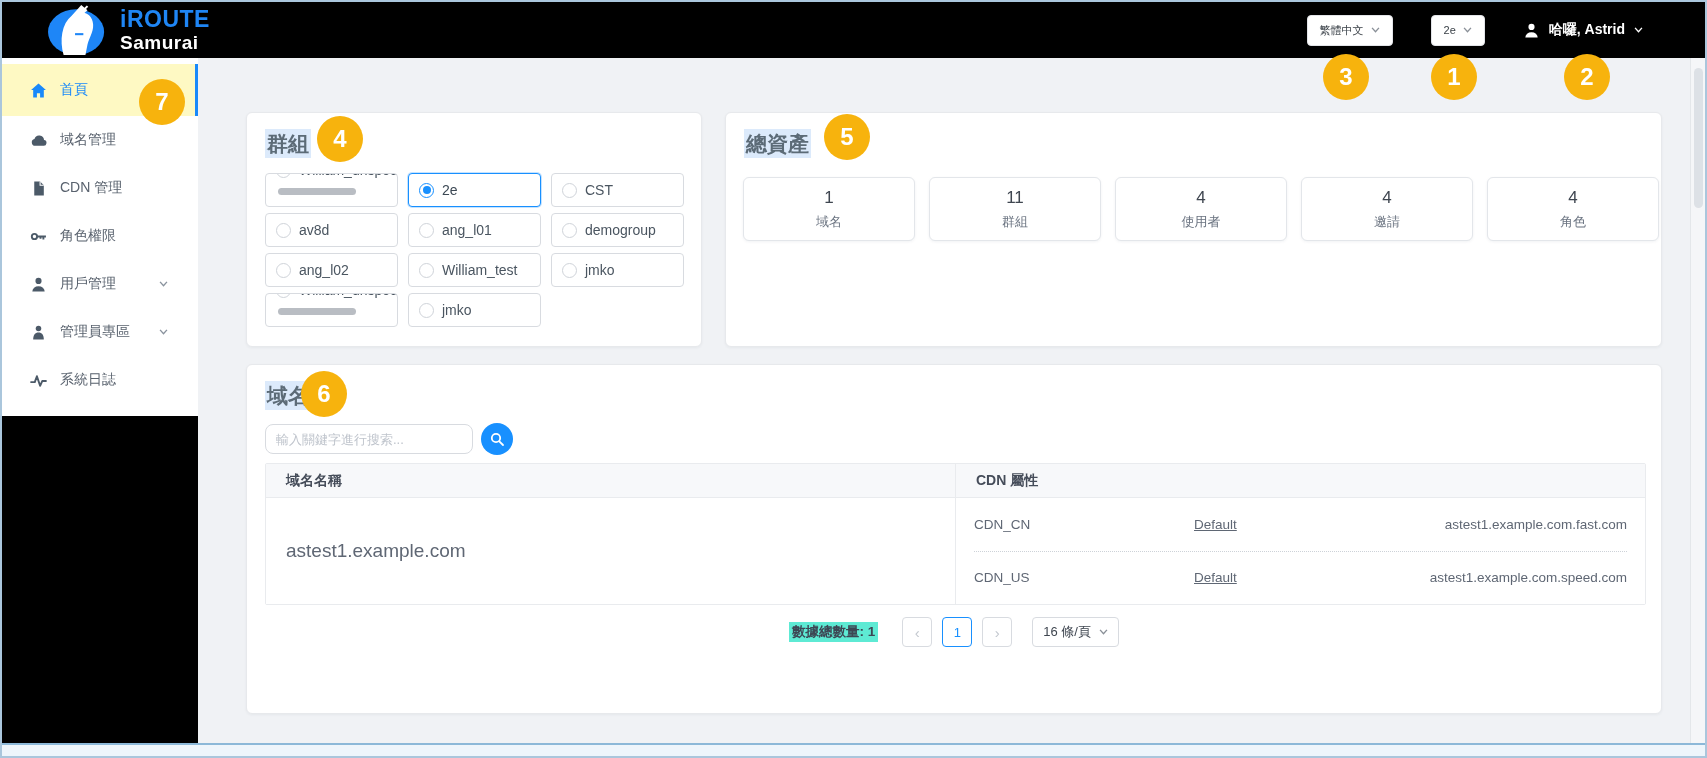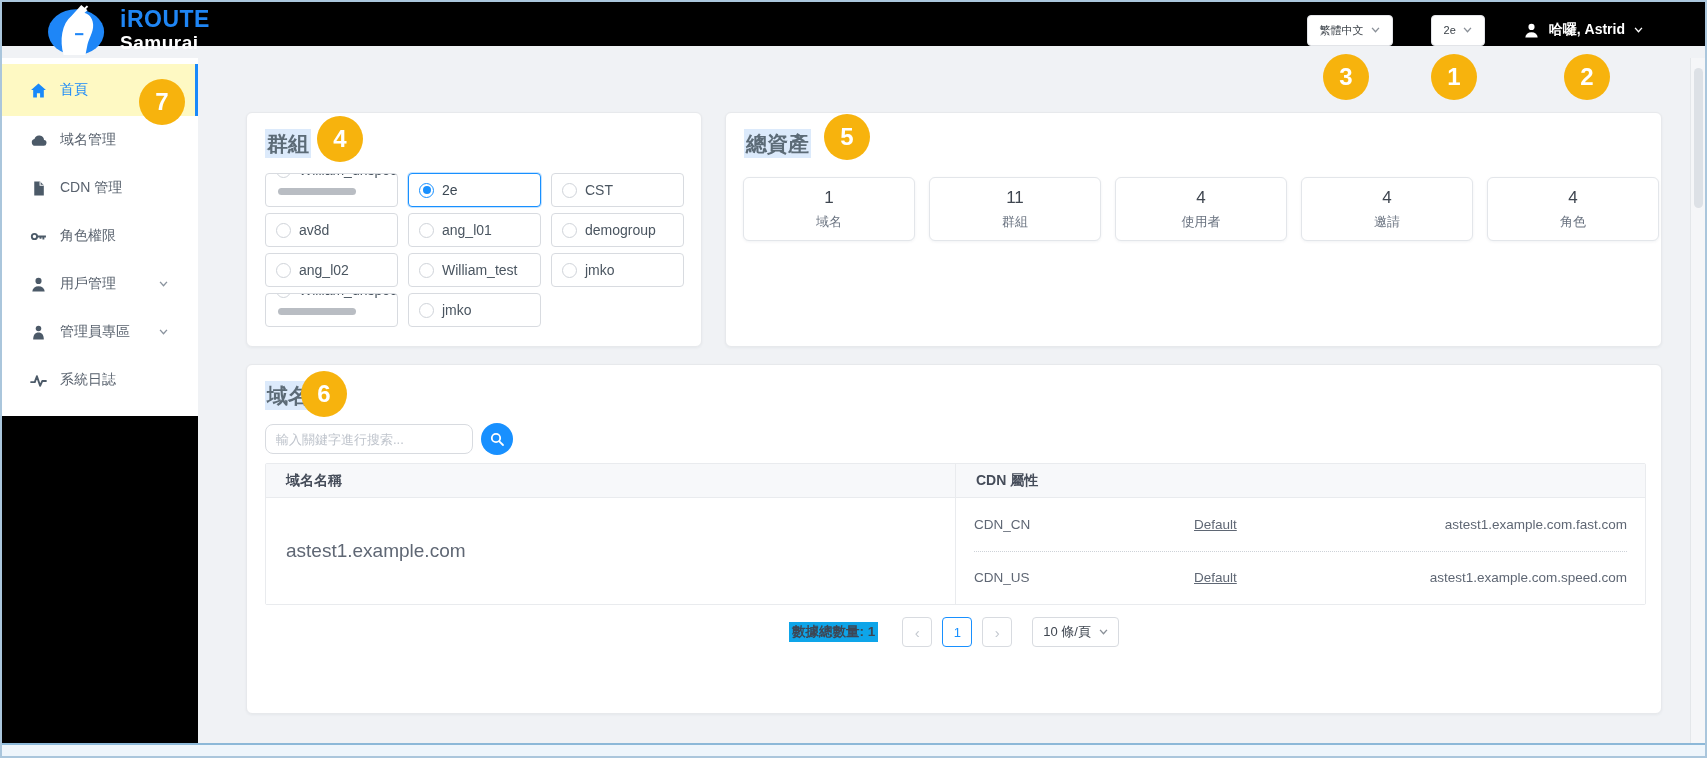--- a/index.html
+++ b/index.html
@@ -1,21 +1,21 @@
 <!DOCTYPE html>
 <html><head>
 <meta charset="utf-8">
 <style>
   * { margin:0; padding:0; box-sizing:border-box; }
   body { font-family:"Liberation Sans","DejaVu Sans",sans-serif; background:#fff; }
   .page { position:relative; width:1707px; height:758px; background:#f0f2f5;
           border:2px solid #aac6dc; overflow:hidden; }
 
   
-  .topbar { position:absolute; left:0; top:0; width:100%; height:44px; background:#000; z-index:5; }
+  .topbar { position:absolute; left:0; top:0; width:100%; height:56px; background:#000; z-index:5; }
   .brand { position:absolute; left:30px; top:0; height:56px; display:flex; align-items:center; cursor:pointer; }
   .brand svg { width:84px; height:54px; }
   .brand-text { margin-left:4px; line-height:1; }
   .brand-l1 { color:#1f86f5; font-weight:bold; font-size:23px; letter-spacing:.5px; }
   .brand-l2 { color:#fff; font-weight:bold; font-size:19px; letter-spacing:.5px; margin-top:2px; }
   .top-right { position:absolute; right:62px; top:0; height:56px; display:flex; align-items:center; gap:38px; }
   .top-btn { height:31px; background:#fff; border:1px solid #e2e4e8; border-radius:4px;
              display:flex; align-items:center; gap:7px; padding:0 12px; font-size:11px; color:#3a4148; cursor:pointer; }
   .chev { display:inline-block; width:9px; height:6px; }
   .chev svg { display:block; width:9px; height:6px; }
@@ -88,21 +88,21 @@
   .td-cdn { flex:1; display:flex; flex-direction:column; }
   .cdn-row { flex:1; display:flex; align-items:center; padding:0 18px; font-size:13.5px; color:#5f6774; }
   .cdn-name { flex:0 0 220px; }
   .cdn-profile { flex:0 0 200px;text-decoration:underline; }
   .cdn-cname { flex:1; text-align:right; }
   .cdn-sep { border-top:1px dotted #cdd2d8; margin:0 18px; }
 
   
   .pager { position:absolute; left:0; top:252px; width:100%; display:flex; align-items:center;
            justify-content:center; gap:10px; }
-  .pg-total { font-size:13.5px; font-weight:bold; color:#3d4654; background:#0ea5e9; padding:1px 3px; margin-right:14px; }
+  .pg-total { font-size:13.5px; font-weight:bold; color:#3d4654; background:#5eead4; padding:1px 3px; margin-right:14px; }
   .pg-btn { width:30px; height:30px; background:#fff; border:1px solid #d8dbe0; border-radius:4px;
             display:flex; align-items:center; justify-content:center; font-size:15px; color:#c3c8cf; cursor:pointer; }
   .pg-btn.current { border-color:#1890ff; color:#1890ff; font-size:13px; }
   .pg-size { height:30px; background:#fff; border:1px solid #d8dbe0; border-radius:4px; margin-left:10px;
              display:flex; align-items:center; gap:8px; padding:0 10px; font-size:13px; color:#3f4650; cursor:pointer; }
 
   
   .scrollbar { position:absolute; right:0; top:56px; bottom:13px; width:15px; background:#f5f6f8;
                border-left:1px solid #e4e7ea; z-index:3; }
   .sb-thumb { position:absolute; left:3px; top:10px; width:9px; height:140px; background:#dde1e6; border-radius:5px; }
@@ -398,21 +398,21 @@
         </div>
       </div>
     </div>
 
     <div class="pager">
       <span class="pg-total">數據總數量: 1</span>
       <div class="pg-btn">‹</div>
       <div class="pg-btn current">1</div>
       <div class="pg-btn">›</div>
       <div class="pg-size">
-        <span>10 條/頁</span>
+        <span>16 條/頁</span>
         <span class="chev">
           <svg viewBox="0 0 10 7">
               <polyline points="1,1 5,5.5 9,1" fill="none" stroke="#8a9098" stroke-width="1.6"></polyline>
             </svg>
         </span>
       </div>
     </div>
   </div>
 
   <div class="scrollbar">

